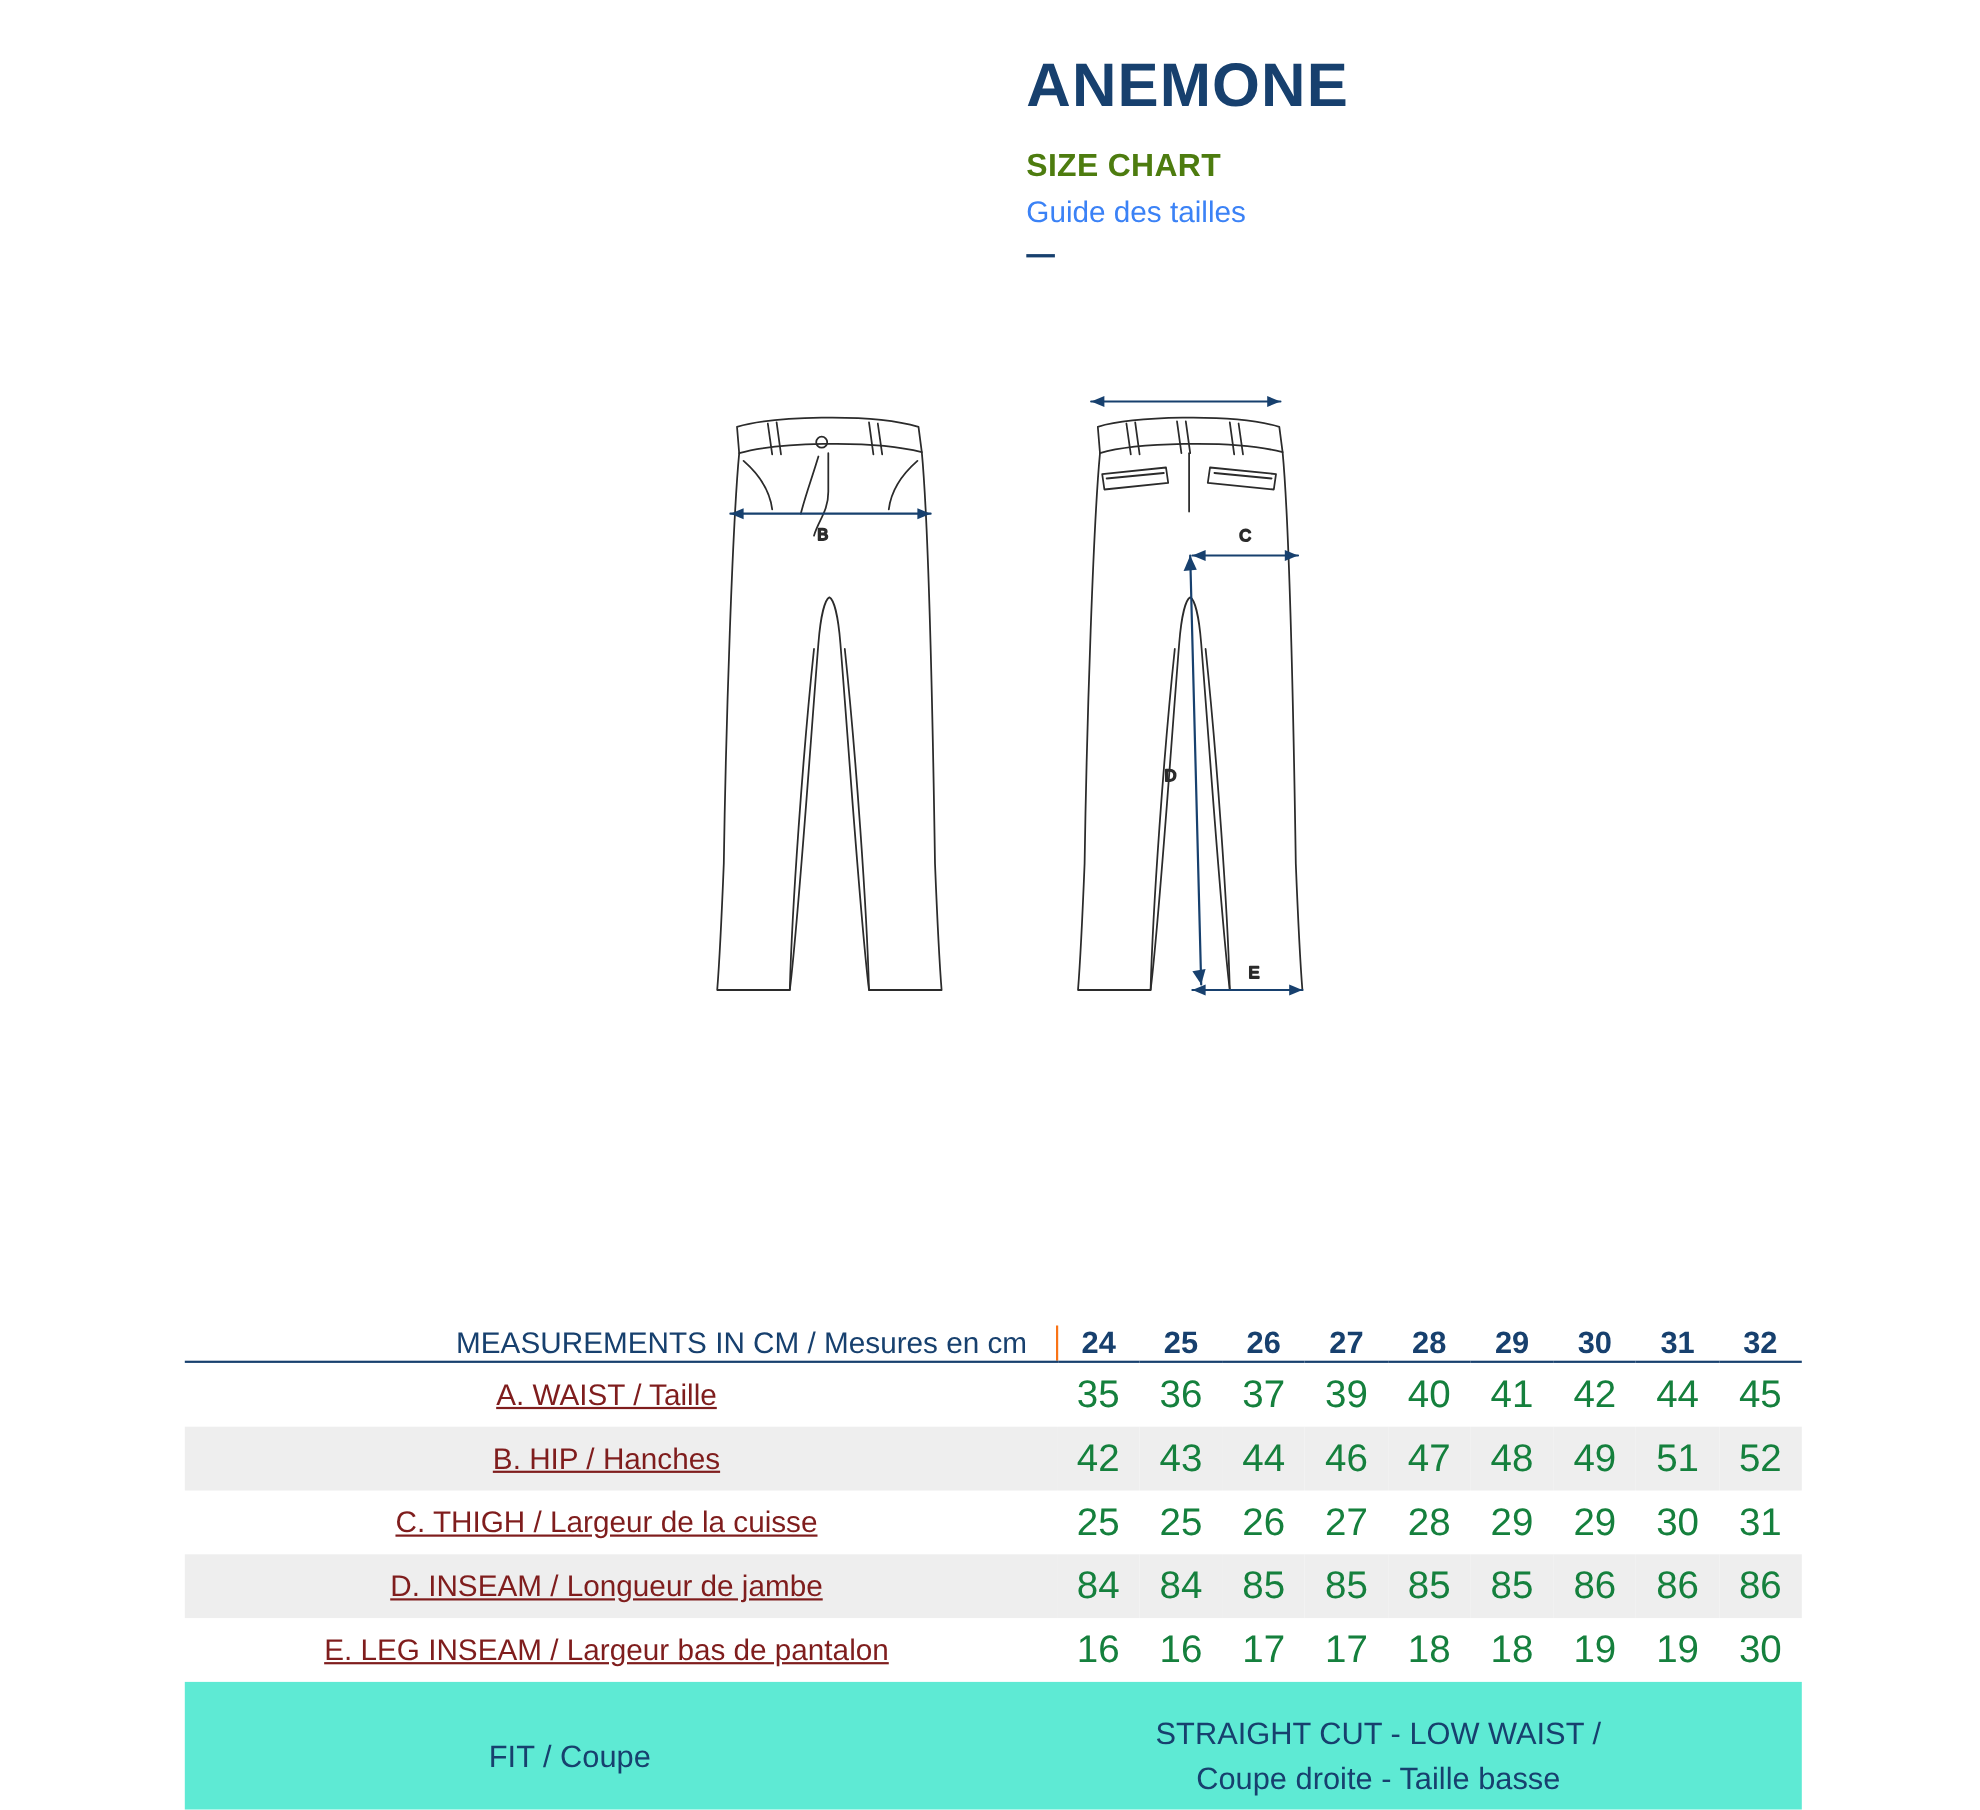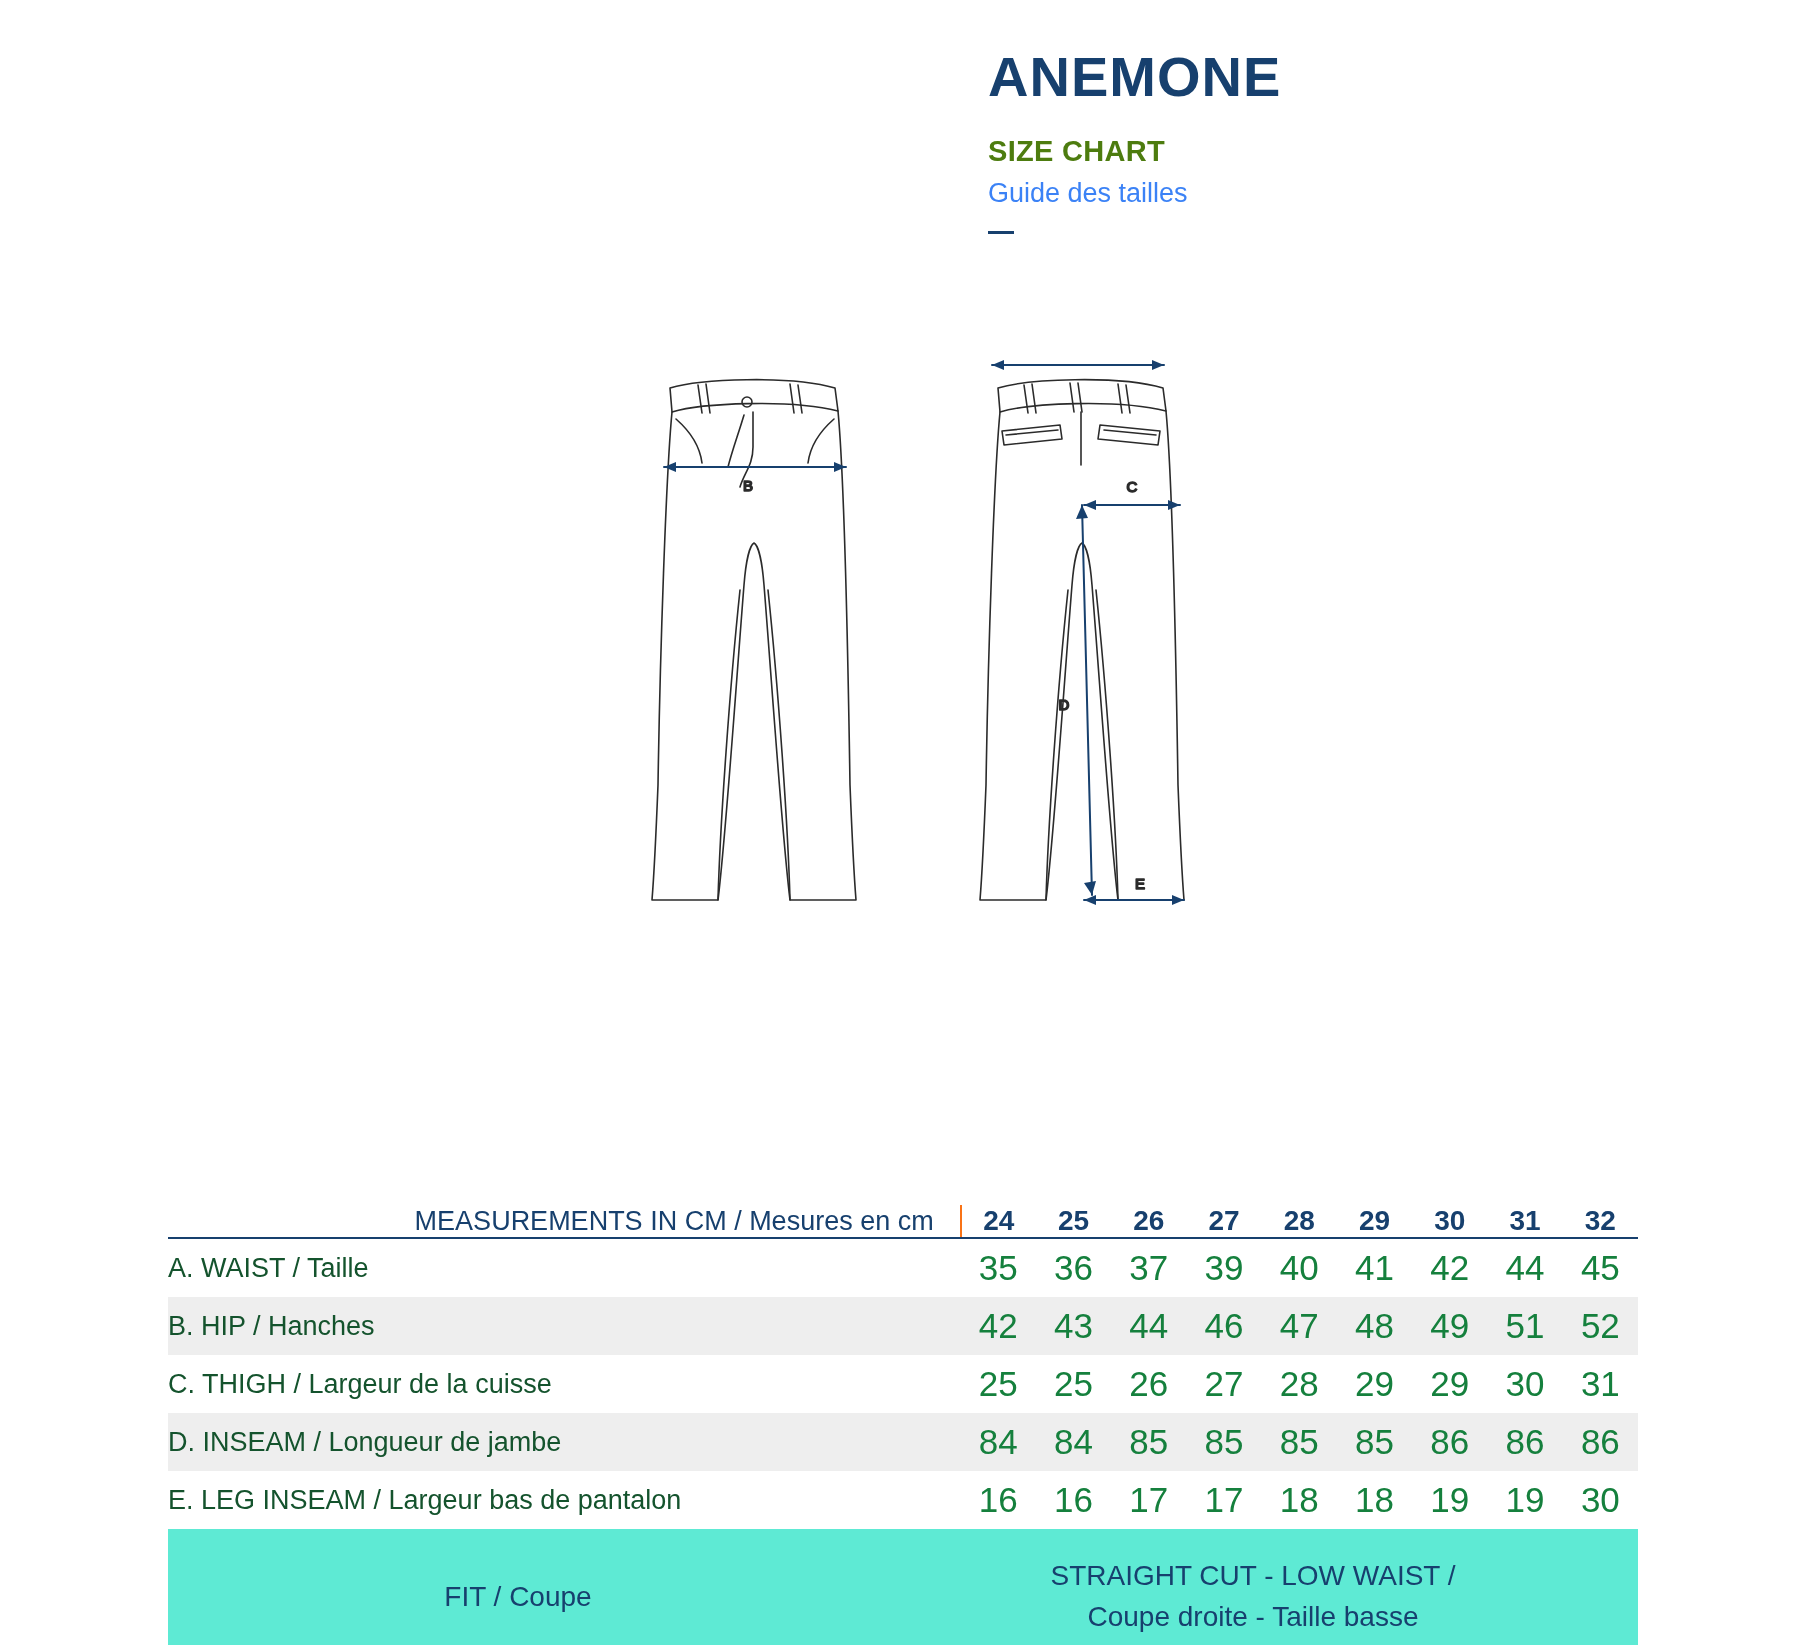--- a/index.html
+++ b/index.html
@@ -17,21 +17,21 @@
   }
   .page {
     width: 1800px;
     height: 1645px;
     position: relative;
   }
 
   
   .header {
     position: absolute;
-    left: 988px;
+    left: 933px;
     top: 48px;
     width: 700px;
   }
   .brand-title {
     font-size: 56px;
     font-weight: bold;
     letter-spacing: 1px;
     color: #17406e;
     line-height: 1.05;
     margin: 0 0 28px 0;
@@ -95,25 +95,26 @@
   .hdr-size {
     text-align: center;
     font-size: 28px;
     font-weight: bold;
     color: #17406e;
   }
   .divider-col {
     border-left: 2px solid #f97316;
   }
   .row-label {
-    text-align: left;
+    text-align: center;
     font-size: 27px;
-    color: #14532d;
+    color: #7f1d1d;
     padding: 9px 26px 9px 0 !important;
     white-space: nowrap;
+    text-decoration: underline;
   }
   .row-val {
     text-align: center;
     font-size: 35px;
     color: #15803d;
     padding: 9px 0 !important;
   }
   tr.shaded td {
     background: #eeeeee;
   }

